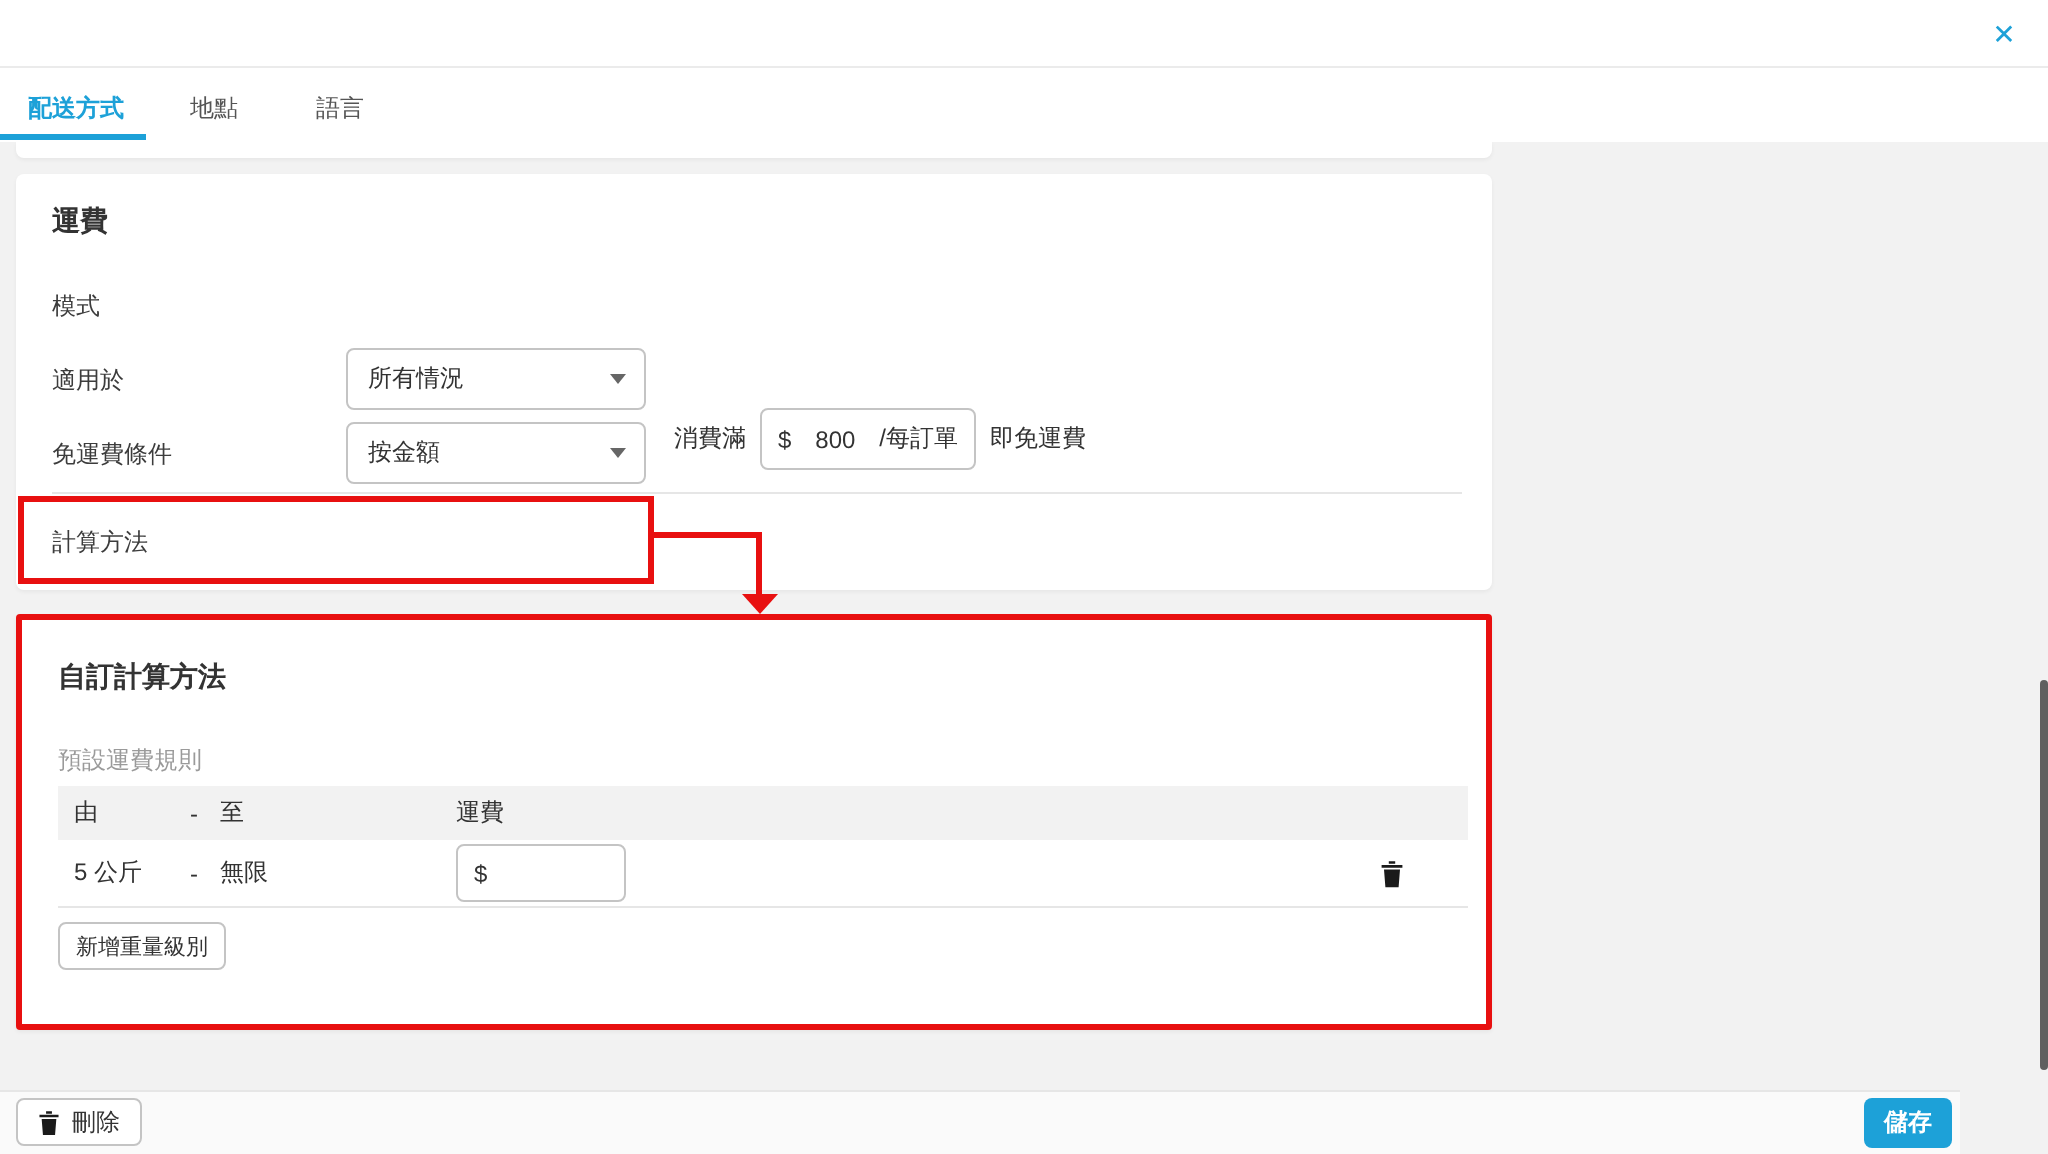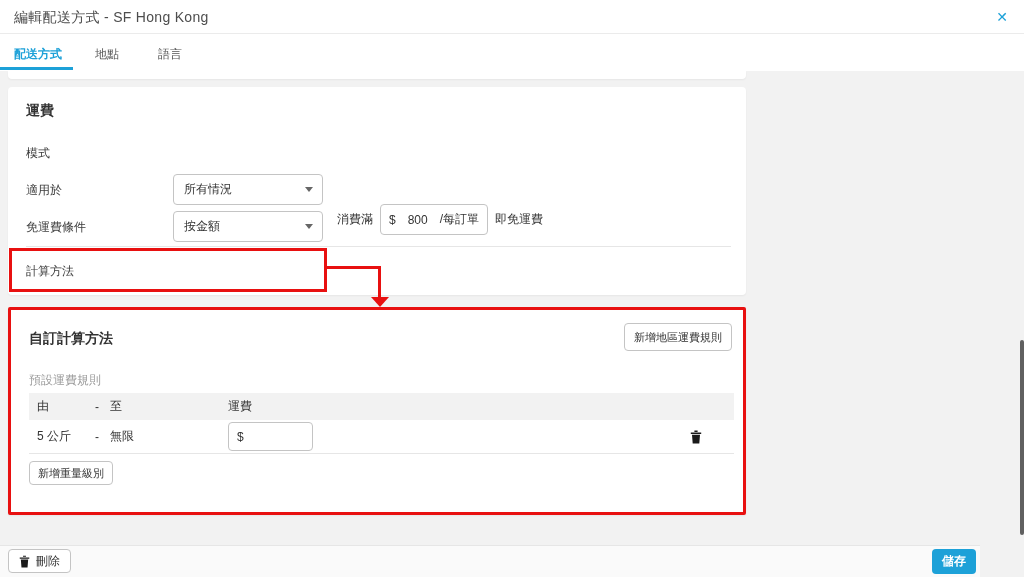--- a/index.html
+++ b/index.html
@@ -149,21 +149,20 @@
   
   .scroll-thumb{
     position:absolute;right:0;top:340px;width:4px;height:195px;
     background:#606060;border-radius:2px;z-index:7;
   }
 </style>
 </head>
 <body>
 
 <div class="win-header">
-  <div class="win-title">編輯配送方式 - SF Hong Kong</div>
   <div class="win-close">✕</div>
 </div>
 
 <div class="tabbar">
   <div class="tab active" style="left:14px">配送方式</div>
   <div class="tab" style="left:95px">地點</div>
   <div class="tab" style="left:158px">語言</div>
   <div class="tab-underline"></div>
 </div>
 
@@ -201,21 +200,20 @@
   <div class="field-label" style="top:176px">計算方法</div>
 </div>
 
 <div class="anno-rect"></div>
 <div class="anno-line-h"></div>
 <div class="anno-line-v"></div>
 <div class="anno-head"></div>
 
 <div class="card card2">
   <div class="section-title" style="position:absolute;left:18px;top:20px">自訂計算方法</div>
-  <button class="btn add-region-btn">新增地區運費規則</button>
 
   <div class="subtitle">預設運費規則</div>
 
   <div class="rule-table">
     <div class="t-row t-head">
       <span class="c-from">由</span>
       <span class="c-dash">-</span>
       <span class="c-to">至</span>
       <span class="c-fee">運費</span>
     </div>

